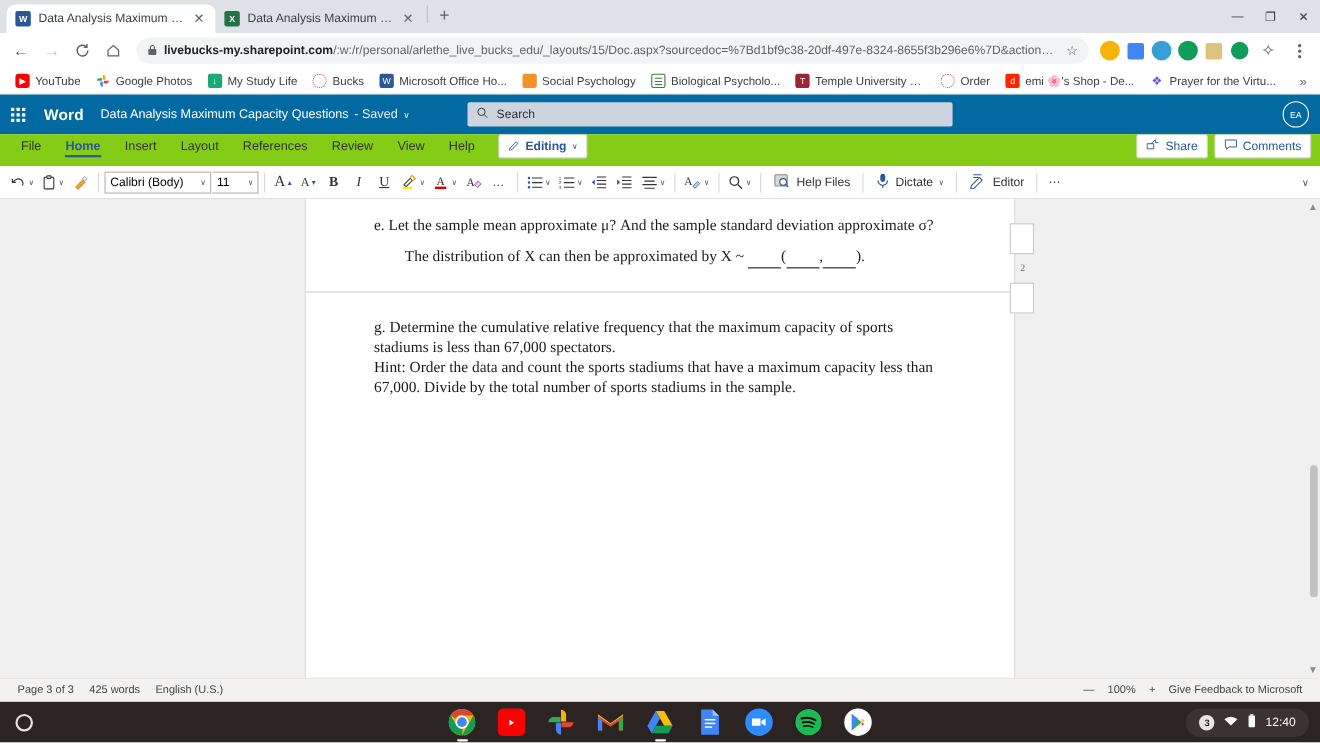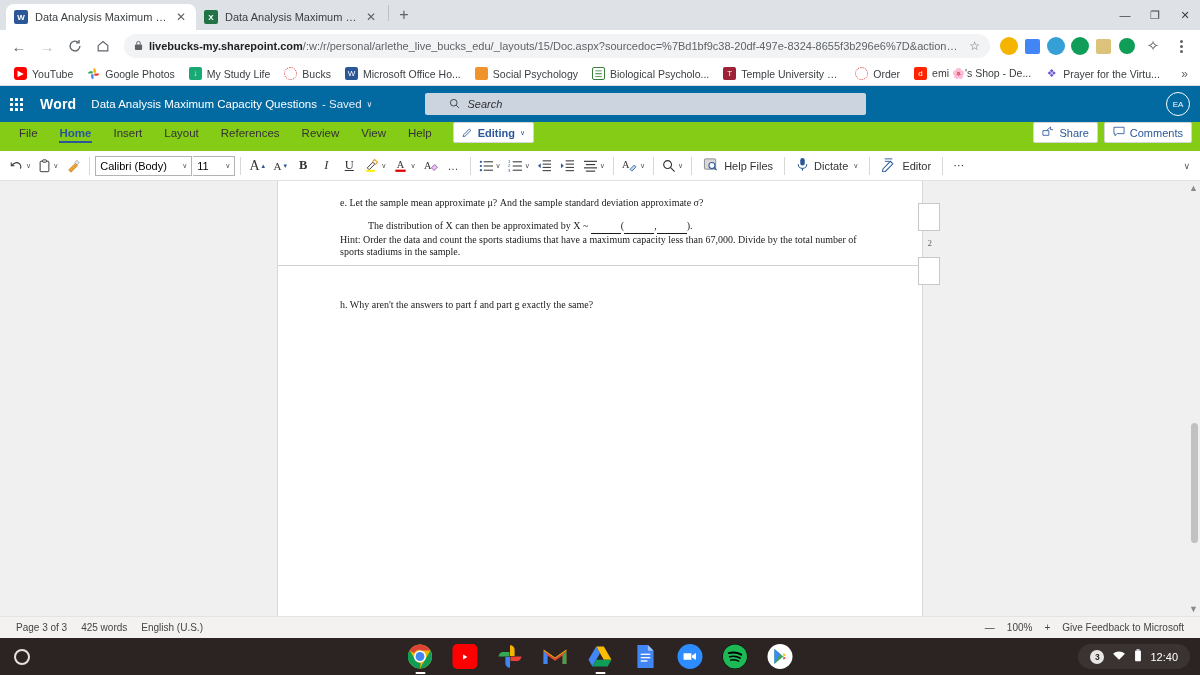--- a/index.html
+++ b/index.html
@@ -65,21 +65,21 @@
   .word-header {
     height: 36px; background: #0369a1; display:flex; align-items:center; padding: 0 10px; gap:15px; flex:0 0 auto;
   }
   .waffle { display:grid; grid-template-columns: repeat(3,3px); grid-gap:2px; width:13px; margin-right:2px;}
   .waffle i { width:3px;height:3px;background:#fff;display:block; border-radius:0.5px;}
   .word-brand { color:#fff; font-size:14px; font-weight:bold; letter-spacing:.2px;}
   .doc-title { color:#fff; font-size:11.5px; display:flex; align-items:center; gap:5px;}
   .doc-title .saved { color:#e8eef7; }
   .search-box {
     width: 441px; height: 22px; background: #ccd4e0; border-radius: 2px; display:flex; align-items:center;
-    gap:7px; padding: 0 24px; font-size: 11px; color:#2f2f2f; margin-left: 38px; font-style: italic;
+    gap:7px; padding: 0 8px; font-size: 11px; color:#2f2f2f; margin-left: 38px;
   }
   .avatar-circle {
     width:24px;height:24px;border-radius:50%;border:1px solid #ffffff; color:#fff; font-size:8px;
     display:flex;align-items:center;justify-content:center; margin-left:auto;
   }
 
   .ribbon-tabs {
     height: 29px; background:#84cc16; display:flex; align-items:flex-start; gap:0px; padding: 0 8px;
     font-size: 11.5px; color: #333; flex:0 0 auto;
   }
@@ -115,21 +115,21 @@
   .tb-item { height:24px; display:flex; align-items:center; gap:5px; padding: 0 6px; color:#333;}
   .ovf-caret { margin-left:auto; color:#555; font-size:9px; padding-right:4px;}
 
   
   .canvas-wrap { flex:1; background:#f0f0f0; position:relative; overflow:hidden; display:flex; }
   .canvas-side { flex:1; background:#f0f0f0;}
   .page {
     width: 646px; background:#fff; position:relative; border-left:1px solid #d8d8d8; border-right:1px solid #d8d8d8;
   }
   .page-inner { padding: 0 62px; position:relative; }
-  .para { font-family:"Liberation Serif", serif; font-size: 10px; color:#1a1a1a; line-height: 1.28; }
+  .para { font-family:"Liberation Serif", serif; font-size: 14px; color:#1a1a1a; line-height: 1.28; }
   .p-e { margin-top: 16px; }
   .p-e2 { margin-top: 10px; padding-left: 28px; }
   .rule { position:absolute; left:0; right:0; height:1px; background:#d0d0d0;}
   .p-f { margin-top: 17px; }
   .p-g { margin-top: 46px; }
   .p-hint { }
   .p-h { margin-top: 40px; }
   .blank { border-bottom: 1px solid #1a1a1a; display:inline-block; }
   .caret-bar { display:inline-block; width:1px; height:11px; background:#000; vertical-align:-2px;}
 
@@ -531,24 +531,24 @@
 
         <p class="para p-e">e. Let the sample mean approximate μ? And the sample standard deviation approximate σ?</p>
 
         <p class="para p-e2">
           <span>The distribution of X can then be approximated by X ~ </span><span class="blank" style="width:30px;">&nbsp;</span>(<span class="blank" style="width:30px;">&nbsp;</span>,<span class="blank" style="width:30px;">&nbsp;</span><span>).</span>
         </p>
 
         <div class="rule" style="top:68px;"></div>
 
 
+        <p class="para p-g">g. Determine the cumulative relative frequency that the maximum capacity of sports stadiums is less than 67,000 spectators.</p>
 
         <p class="para p-hint">Hint: Order the data and count the sports stadiums that have a maximum capacity less than 67,000. Divide by the total number of sports stadiums in the sample.</p>
 
-        <p class="para p-h">h. Why aren't the answers to part f and part g exactly the same?</p>
 
       </div>
 
       <div class="margin-box" style="right:-18px; top:22px;"></div>
       <div class="margin-num" style="right:-10px; top:57px;">2</div>
       <div class="margin-box" style="right:-18px; top:76px;"></div>
     </div>
     <div class="canvas-side"></div>
 
     <div class="vscroll">

